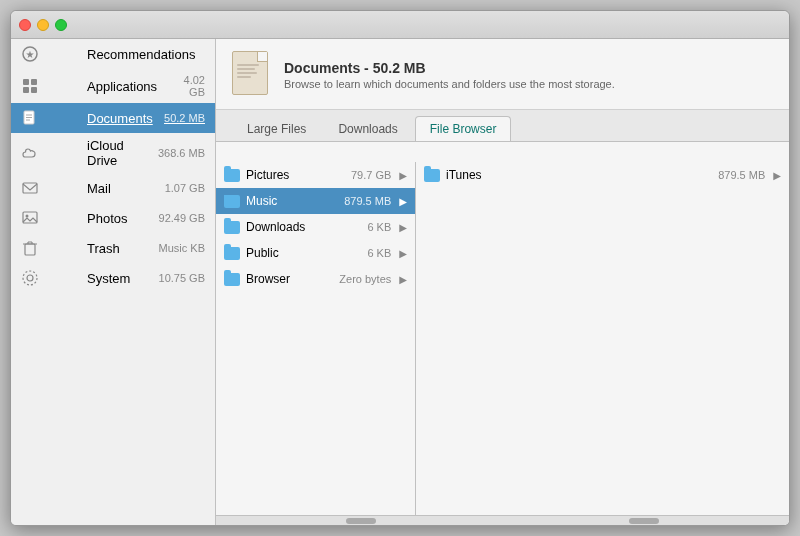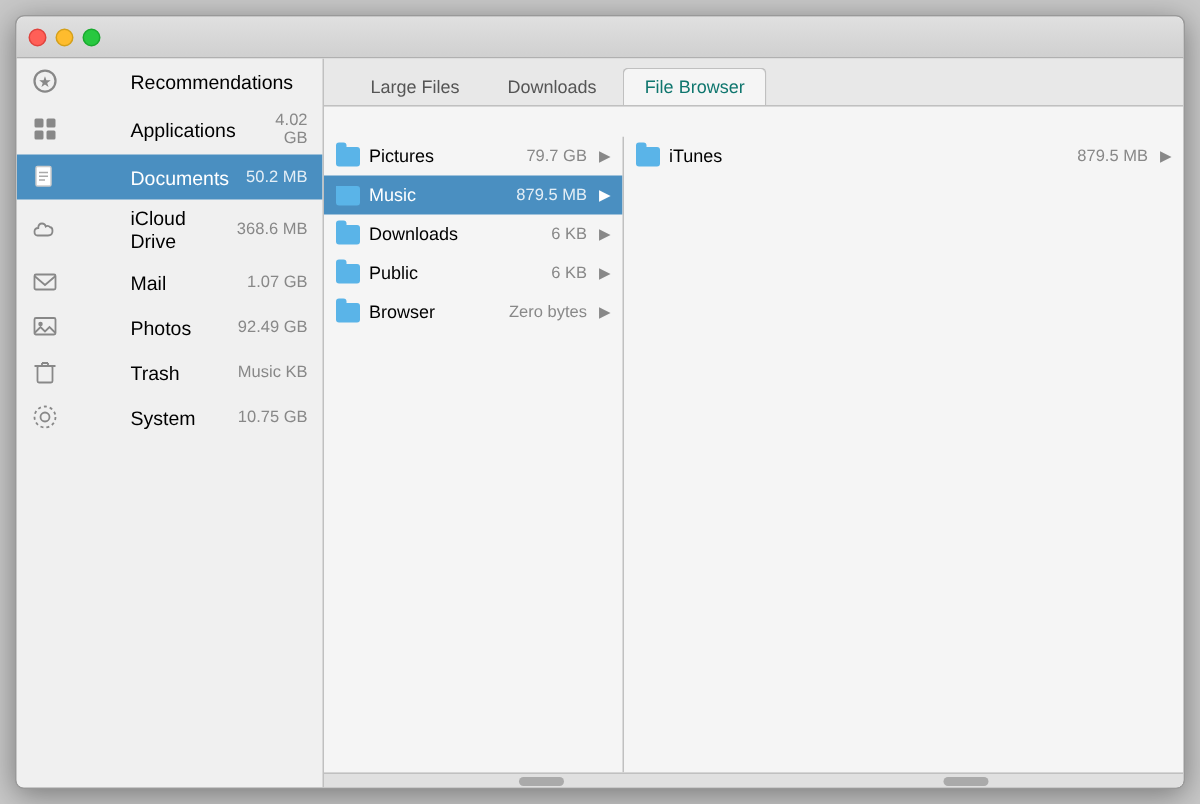--- a/index.html
+++ b/index.html
@@ -82,20 +82,21 @@
       align-items: center;
       padding: 5px 10px;
       cursor: pointer;
       gap: 8px;
       min-height: 30px;
     }
 
     .sidebar-item.active {
       background: #4a8fc1;
       color: white;
+      text-decoration: underline;
     }
 
     .sidebar-item.active .sidebar-size {
       color: rgba(255,255,255,0.85);
     }
 
     .sidebar-icon {
       width: 18px;
       height: 18px;
       flex-shrink: 0;
@@ -427,20 +428,37 @@
             <circle cx="9" cy="9" r="7" fill="none" stroke="#888" stroke-width="1.2" stroke-dasharray="2,2"></circle>
           </svg>
         </div>
         <span class="sidebar-label">System</span>
         <span class="sidebar-size">10.75 GB</span>
       </div>
     </div>
 
     <div class="main-panel">
 
+      <div class="header-section">
+        <div class="doc-icon">
+          <div class="doc-icon-body">
+            <div class="doc-icon-corner"></div>
+            <div class="doc-icon-lines">
+              <div class="doc-icon-line" style="width:22px"></div>
+              <div class="doc-icon-line" style="width:18px"></div>
+              <div class="doc-icon-line" style="width:20px"></div>
+              <div class="doc-icon-line" style="width:14px"></div>
+            </div>
+          </div>
+        </div>
+        <div class="header-info">
+          <h2>Documents - 50.2 MB</h2>
+          <p>Browse to learn which documents and folders use the most storage.</p>
+        </div>
+      </div>
 
       <div class="tabs">
         <div class="tab">Large Files</div>
         <div class="tab">Downloads</div>
         <div class="tab active">File Browser</div>
       </div>
 
       <div class="file-browser">
 
         <div class="file-column">

